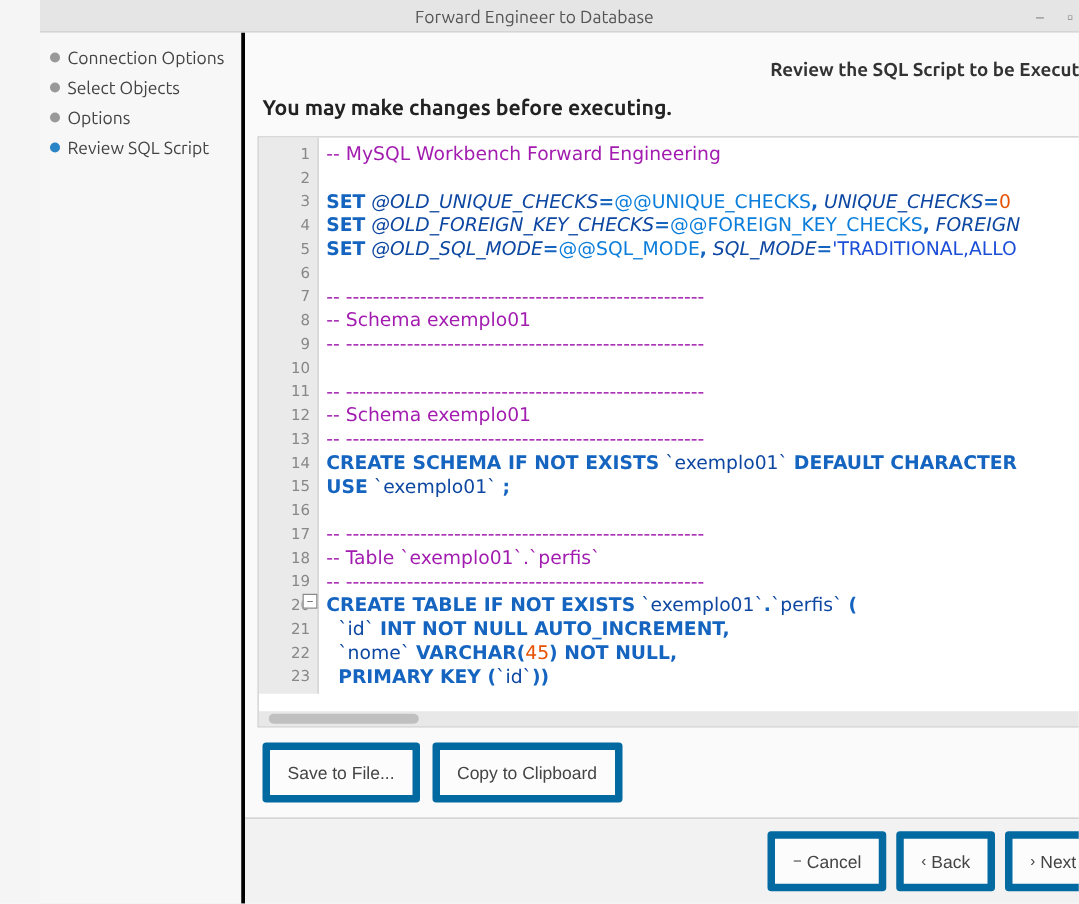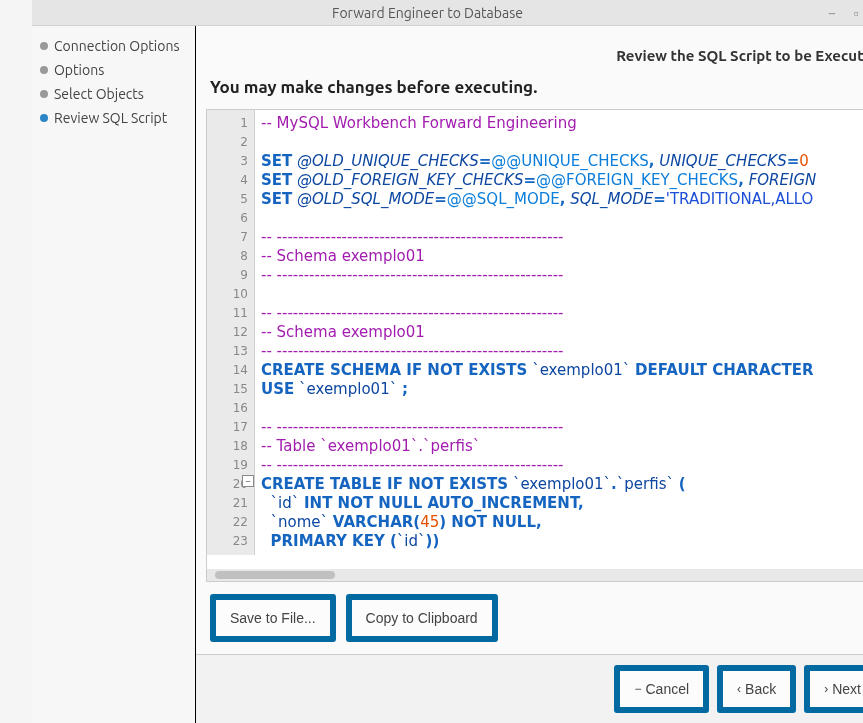--- a/index.html
+++ b/index.html
@@ -2,21 +2,21 @@
 <html><head>
 <meta charset="utf-8">
 <style>
 * { box-sizing: border-box; margin: 0; padding: 0; }
 body { font-family: "Segoe UI", "Ubuntu", sans-serif; font-size: 14px; background: #f5f5f5; color: #333; }
 .window { width: 863px; height: 723px; display: flex; flex-direction: column; background: #ededed; margin-left: 32px; }
 .titlebar { height: 26px; background: #e5e5e5; display: flex; align-items: center; padding: 0 6px; border-bottom: 1px solid #d0d0d0; }
 .titlebar .title { flex: 1; text-align: center; font-size: 14px; color: #555; }
 .titlebar .ctl { width: 18px; height: 18px; margin-left: 6px; display: flex; align-items: center; justify-content: center; color: #888; }
 .content { flex: 1; display: flex; overflow: hidden; }
-.sidebar { width: 164px; background: #f7f7f7; border-right: 1px solid #000000; padding-top: 8px; }
+.sidebar { width: 164px; background: #f7f7f7; border-right: 3px solid #000000; padding-top: 8px; }
 .sidebar-item { display: flex; align-items: center; padding: 4px 8px; font-size: 14px; color: #444; }
 .sidebar-item .bullet { width: 8px; height: 8px; border-radius: 50%; background: #999; margin-right: 6px; flex-shrink: 0; }
 .sidebar-item.active .bullet { background: #2a84c5; }
 .main { flex: 1; display: flex; flex-direction: column; background: #fafafa; }
 .header { padding: 21px 14px 2px; text-align: right; }
 .header .header-title { font-weight: bold; font-size: 15px; color: #333; }
 .desc { padding: 10px 14px 8px; font-weight: bold; font-size: 17px; line-height: 1.35; color: #222; }
 .editor-wrap { flex: 1; margin: 2px 10px 0 10px; position: relative; border: 1px solid #ccc; background: #fff; overflow: hidden; }
 .editor { display: flex; font-family: "DejaVu Sans", "Segoe UI", sans-serif; font-size: 15px; line-height: 19px; }
 .gutter { width: 48px; background: #eaeaea; border-right: 1px solid #d0d0d0; padding: 4px 6px 4px 0; text-align: right; color: #888; font-size: 12px; }
@@ -54,25 +54,25 @@
   </div>
 
   <div class="content">
     <div class="sidebar">
       <div class="sidebar-item">
           <span class="bullet"></span>
           <span>Connection Options</span>
         </div>
       <div class="sidebar-item">
           <span class="bullet"></span>
-          <span>Options</span>
+          <span>Select Objects</span>
         </div>
       <div class="sidebar-item">
           <span class="bullet"></span>
-          <span>Select Objects</span>
+          <span>Options</span>
         </div>
       <div class="sidebar-item active">
           <span class="bullet"></span>
           <span>Review SQL Script</span>
         </div>
     </div>
 
     <div class="main">
       <div class="header">
         <div class="header-title">Review the SQL Script to be Executed</div>

